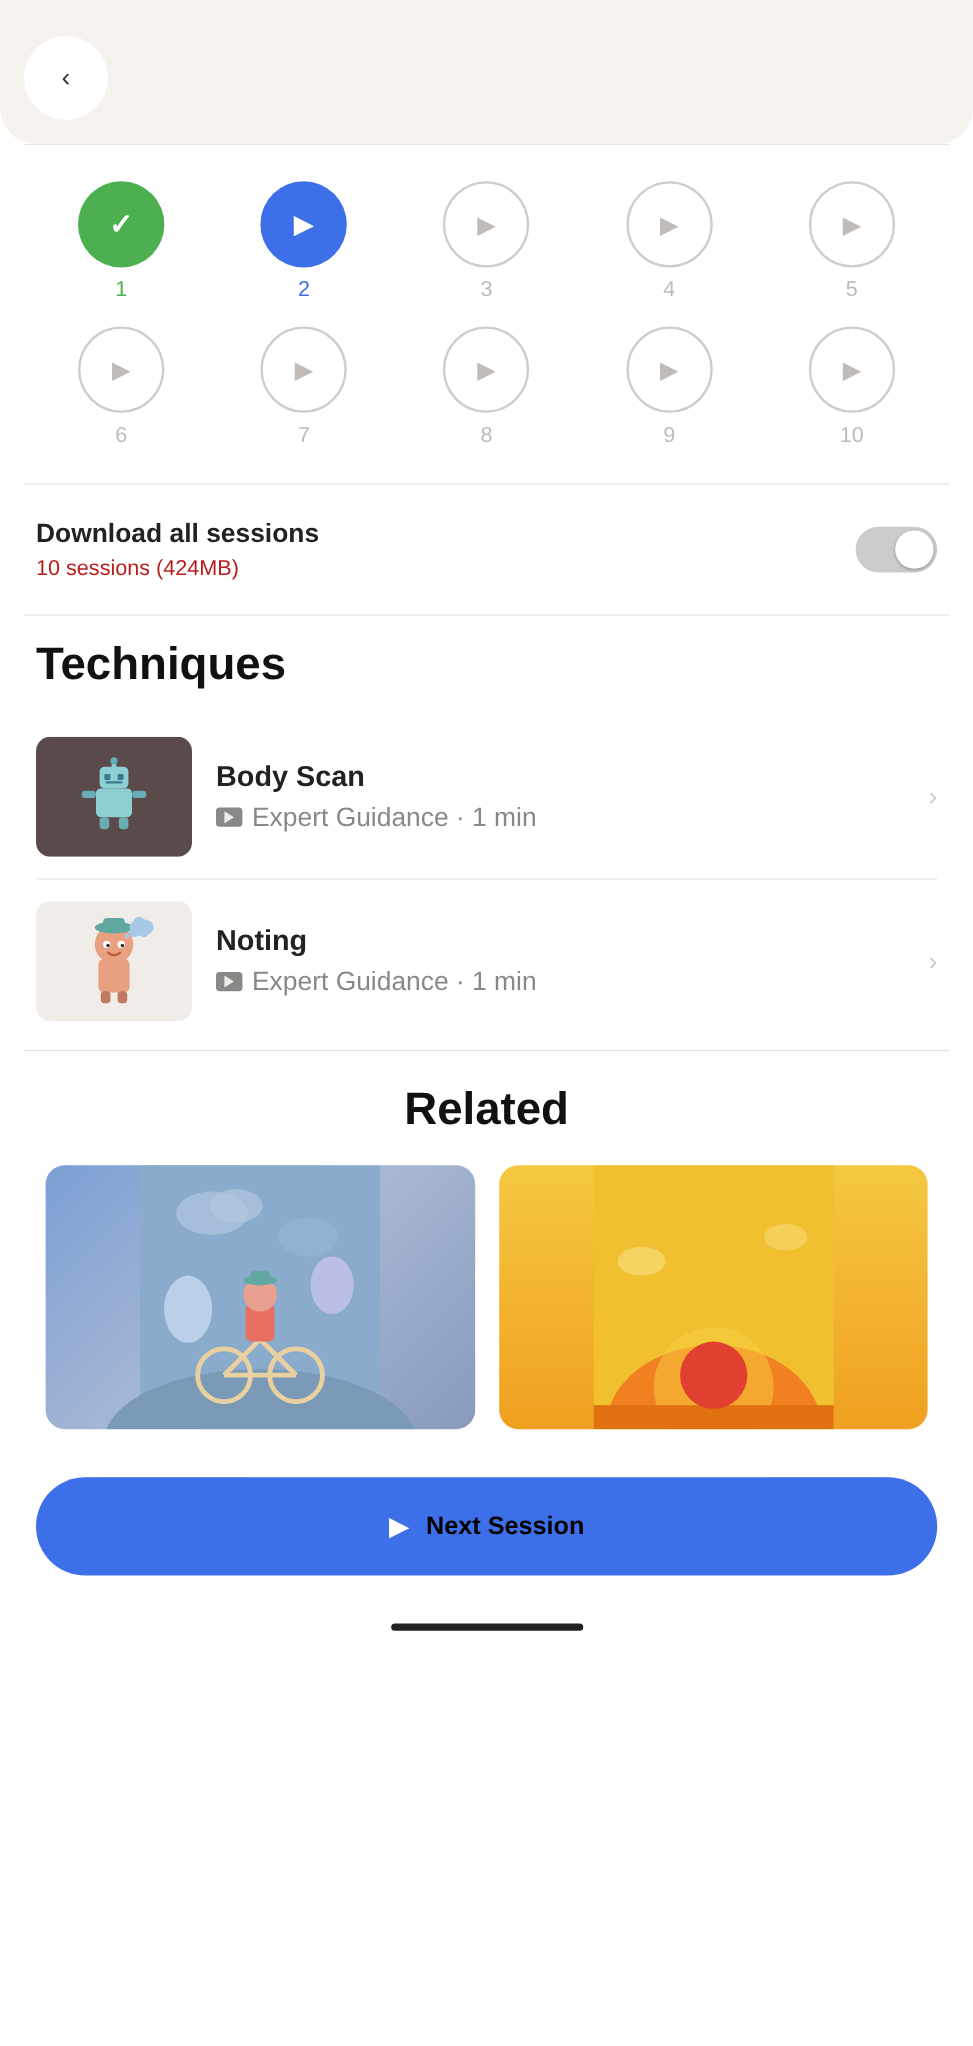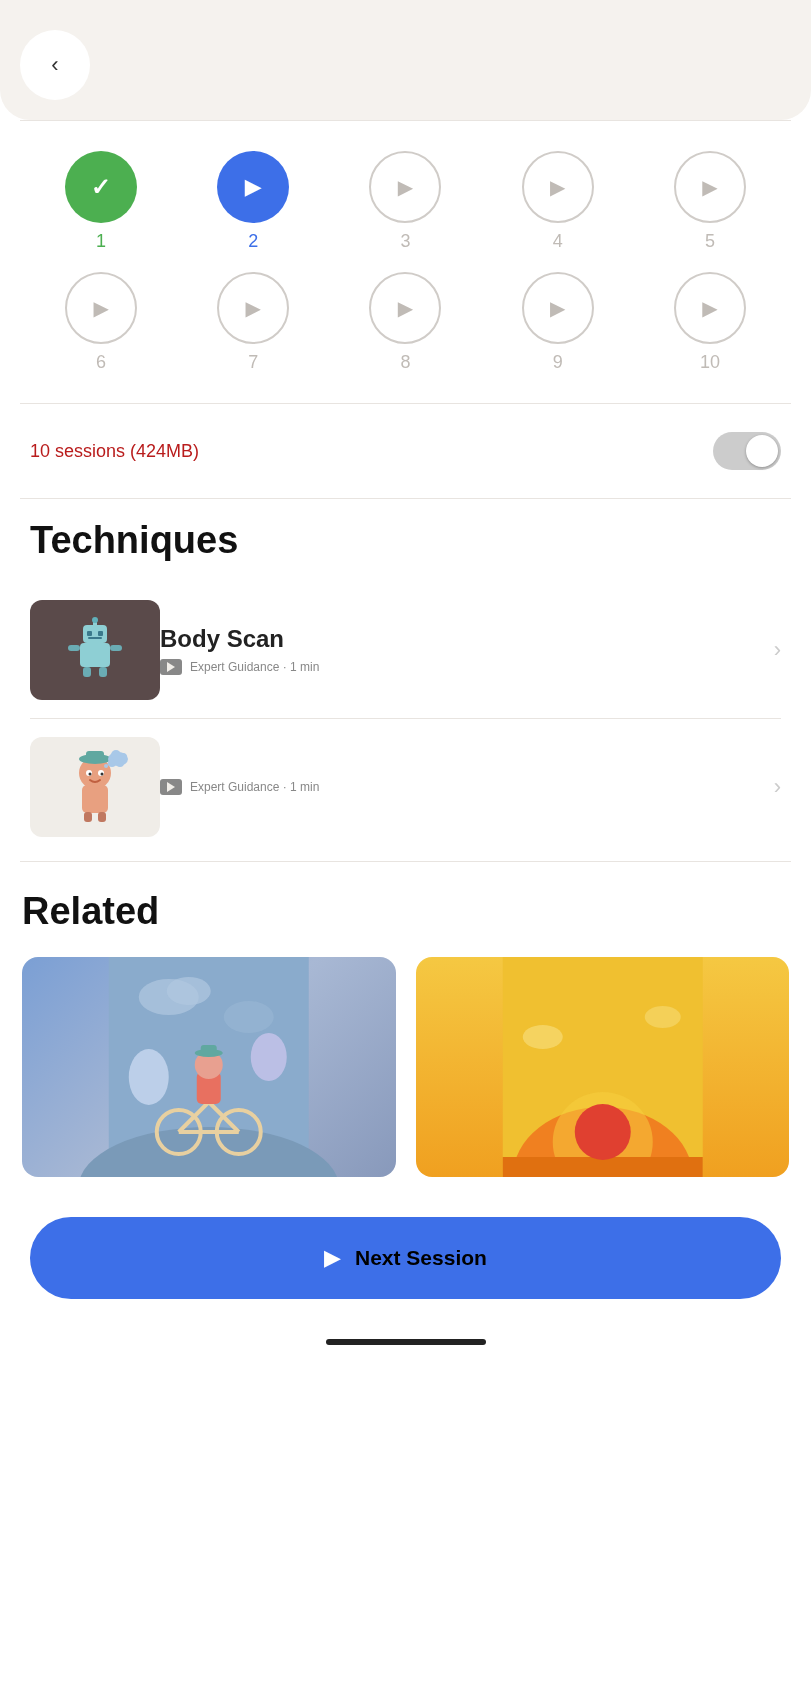--- a/index.html
+++ b/index.html
@@ -150,20 +150,21 @@
     .section-title {
       font-size: 38px;
       font-weight: 800;
       color: #111;
       margin-bottom: 24px;
     }
 
     .technique-item {
       display: flex;
       align-items: center;
+      gap: 20px;
       padding: 14px 0;
       cursor: pointer;
       border-bottom: none;
     }
     .technique-thumbnail {
       width: 130px;
       height: 100px;
       border-radius: 12px;
       overflow: hidden;
       flex-shrink: 0;
@@ -198,21 +199,21 @@
     .technique-name {
       font-size: 24px;
       font-weight: 700;
       color: #222;
       margin-bottom: 6px;
     }
     .technique-meta {
       display: flex;
       align-items: center;
       gap: 8px;
-      font-size: 12px;
+      font-size: 22px;
       color: #888;
       text-align: center;
     }
     .video-icon {
       width: 22px;
       height: 16px;
       background: #888;
       border-radius: 3px;
       display: inline-flex;
       align-items: center;
@@ -227,21 +228,22 @@
       border-bottom: 5px solid transparent;
       border-left: 8px solid #f0ede8;
     }
     .chevron-right {
       font-size: 22px;
       color: #ccc;
     }
 
     
     .related-section {
-      padding: 28px 22px 20px;
+      padding: 28px 38px 20px;
+      text-align: center;
     }
     .related-cards {
       display: flex;
       gap: 20px;
     }
     .related-card {
       flex: 1;
       height: 220px;
       border-radius: 16px;
       overflow: hidden;
@@ -375,20 +377,21 @@
       </div>
       <span class="session-number">10</span>
     </div>
   </div>
 </div>
 
 <div class="divider"></div>
 
 <div class="download-section">
   <div class="download-text">
+    <div class="download-title">Download all sessions</div>
     <div class="download-subtitle">10 sessions (424MB)</div>
   </div>
   <div class="toggle-switch">
     <div class="toggle-knob"></div>
   </div>
 </div>
 
 <div class="divider"></div>
 
 <div class="techniques-section">
@@ -460,20 +463,21 @@
           <circle cx="56" cy="8" r="5" fill="#a8c8e8"></circle>
           <circle cx="63" cy="10" r="4" fill="#a8c8e8"></circle>
           <circle cx="60" cy="16" r="4" fill="#a8c8e8"></circle>
 
           <circle cx="46" cy="19" r="2" fill="#a8c8e8"></circle>
           <circle cx="49" cy="17" r="1.5" fill="#a8c8e8"></circle>
         </svg>
       </div>
     </div>
     <div class="technique-info">
+      <div class="technique-name">Noting</div>
       <div class="technique-meta">
         <span class="video-icon"></span>
         <span>Expert Guidance · 1 min</span>
       </div>
     </div>
     <span class="chevron-right">›</span>
   </div>
 </div>
 
 <div class="divider"></div>

